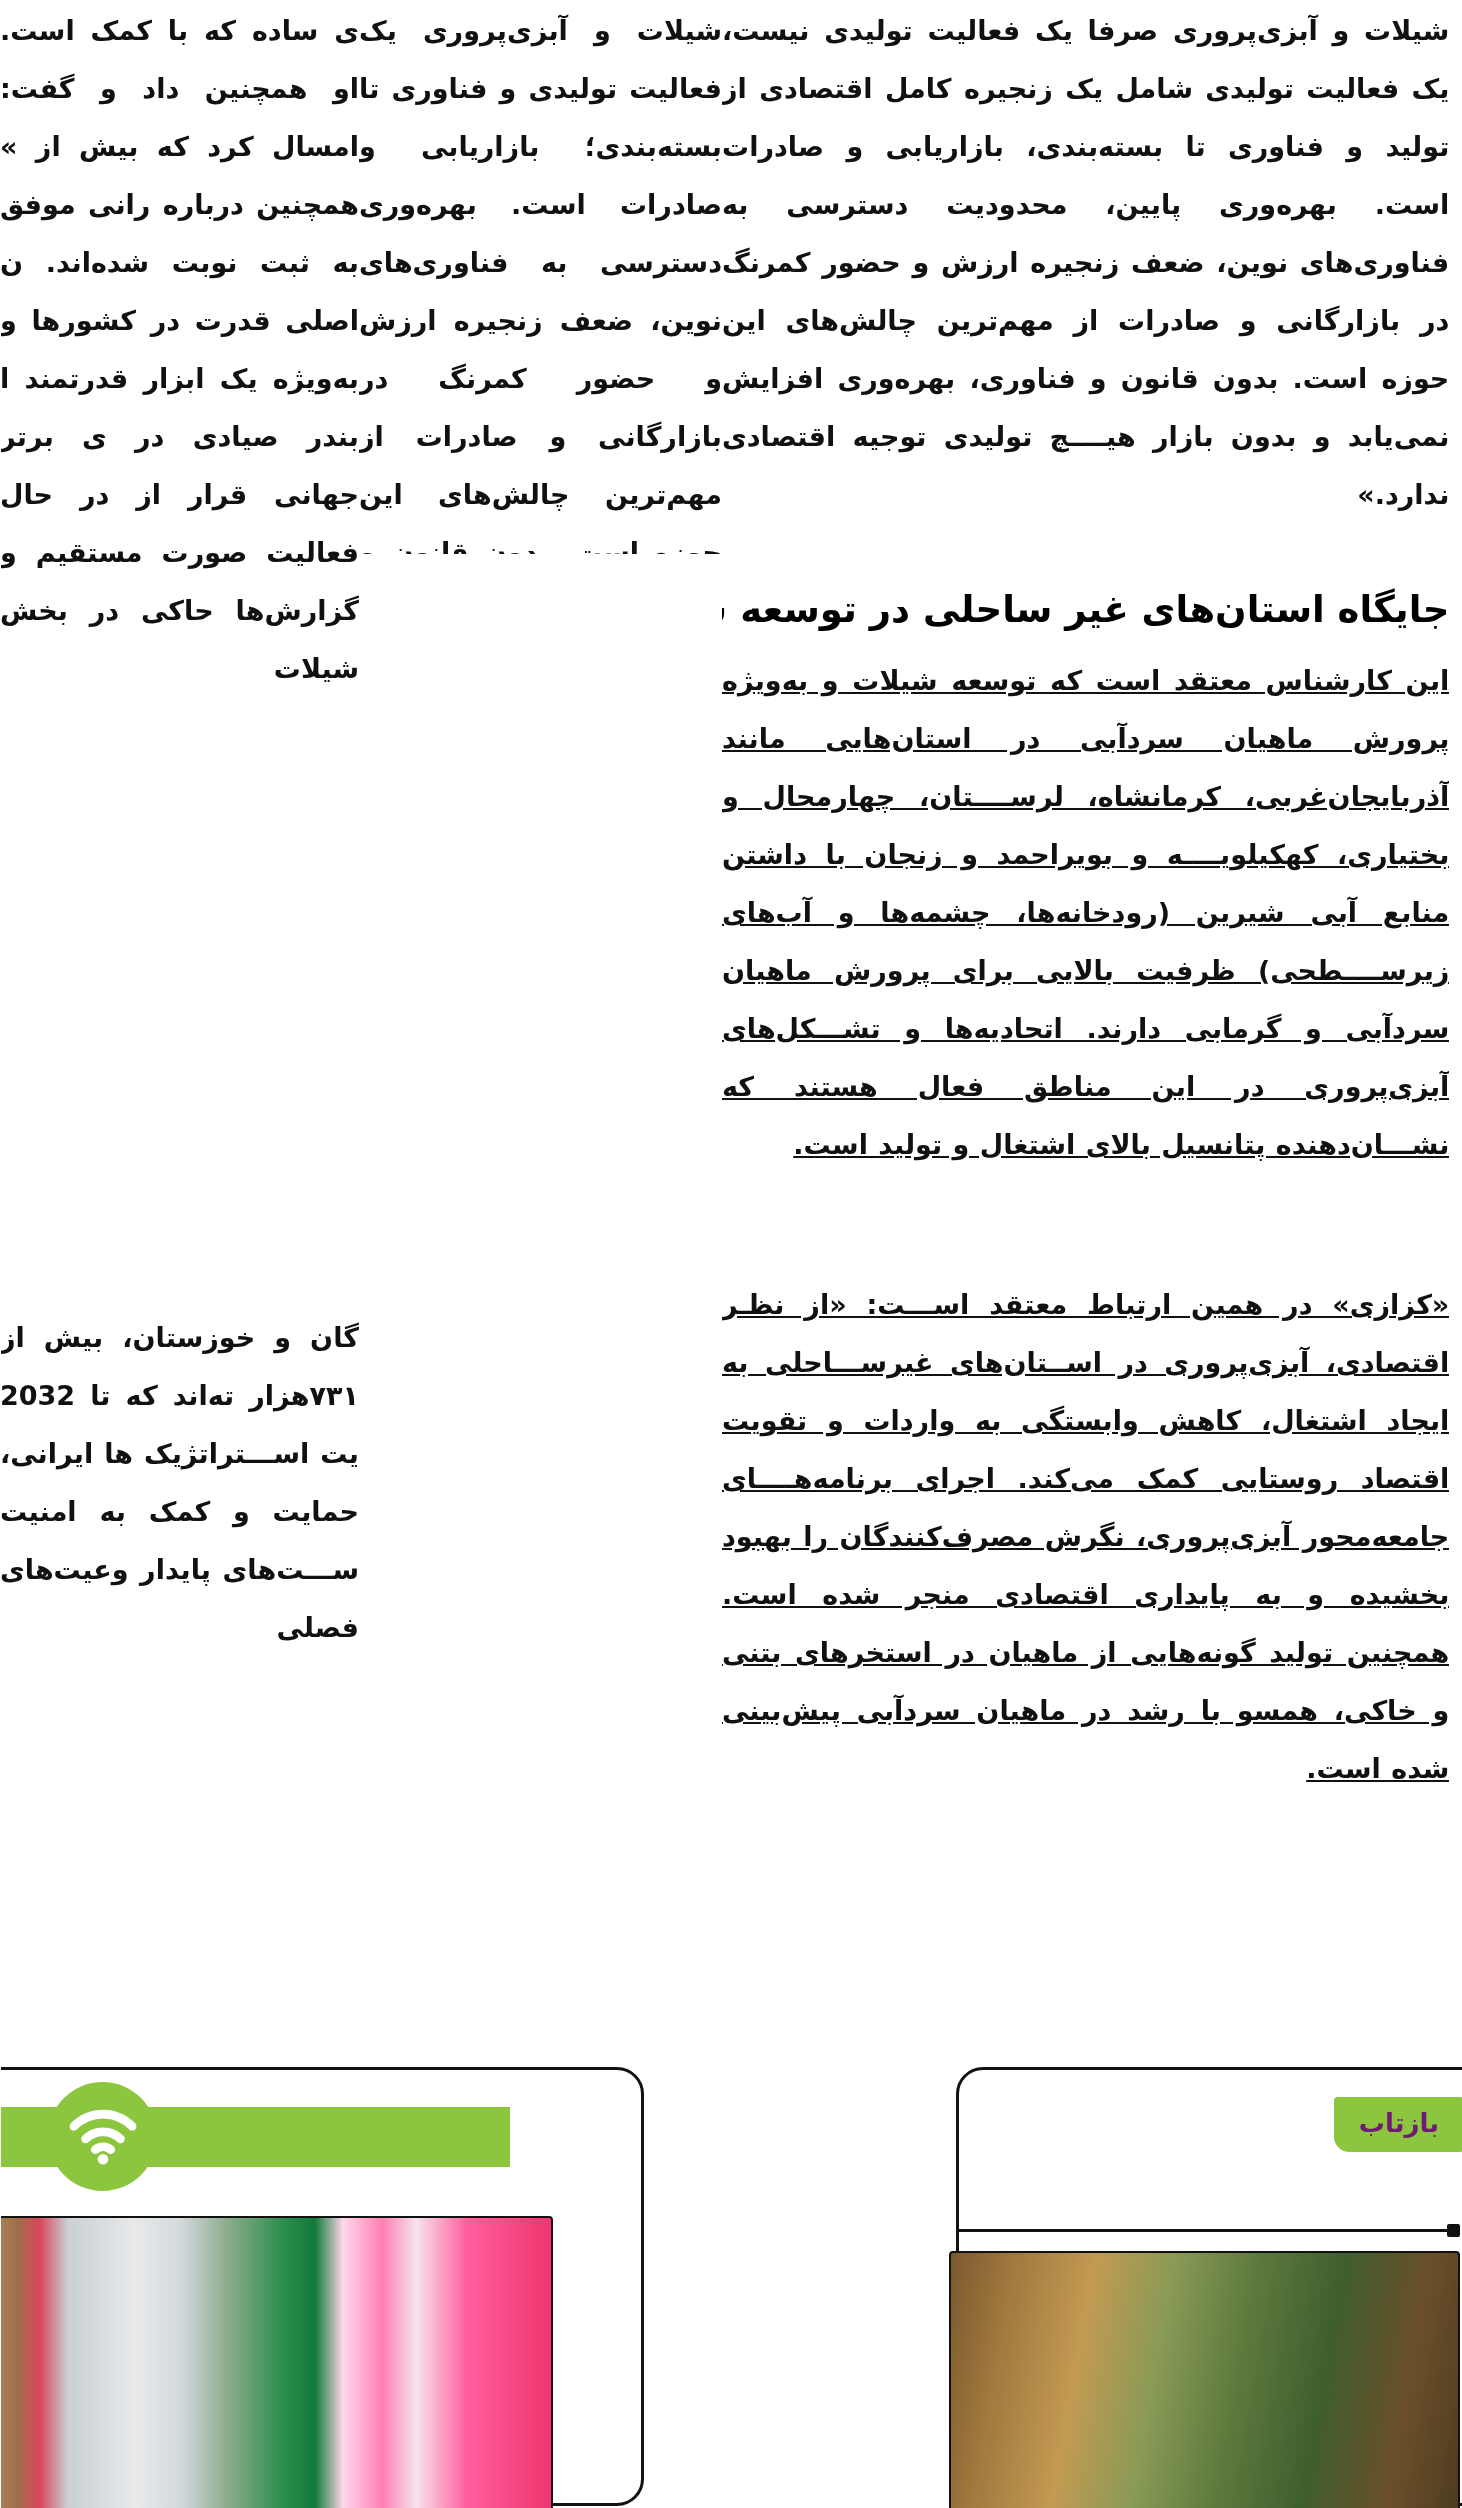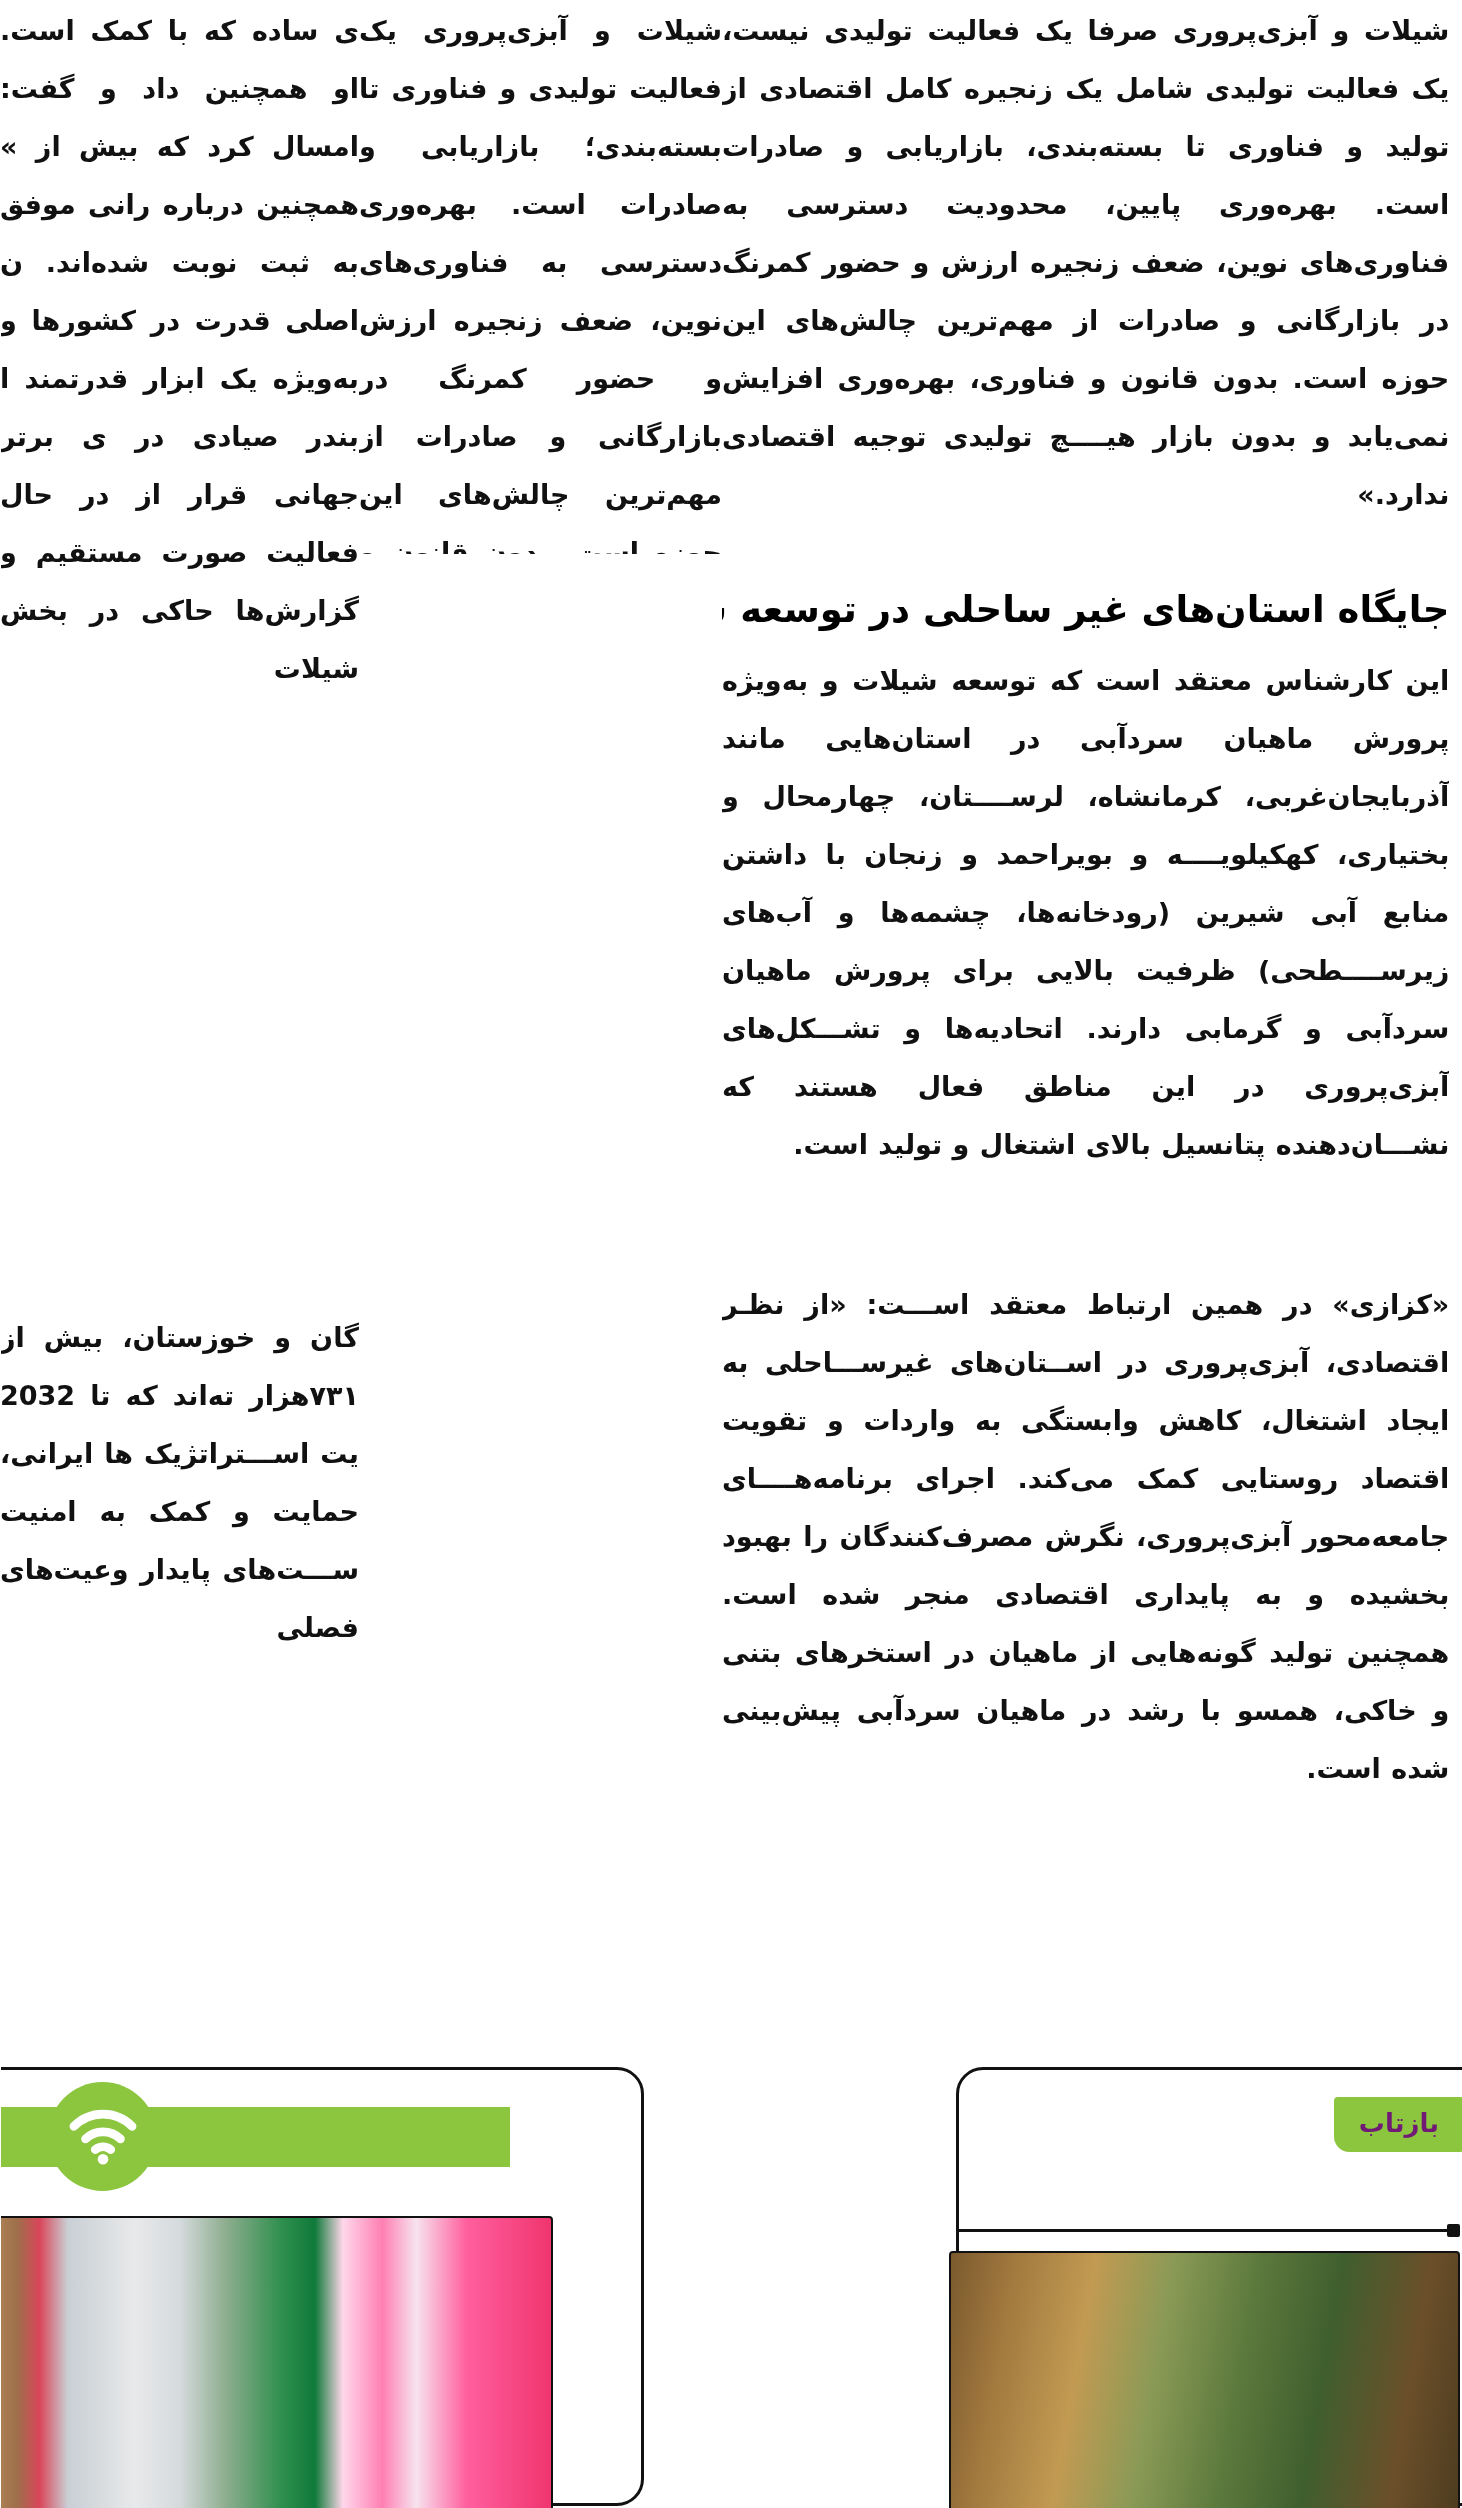--- a/index.html
+++ b/index.html
@@ -193,25 +193,25 @@
 <div class="page">
 
   <div class="col col-left">
 
     <div class="body-text frag-top">
       <p>شیلات و آبزی‌پروری صرفا یک فعالیت تولیدی نیست، یک فعالیت تولیدی شامل یک زنجیره کامل اقتصادی از تولید و فناوری تا بسته‌بندی، بازاریابی و صادرات است. بهره‌وری پایین، محدودیت دسترسی به فناوری‌های نوین، ضعف زنجیره ارزش و حضور کمرنگ در بازارگانی و صادرات از مهم‌ترین چالش‌های این حوزه است. بدون قانون و فناوری، بهره‌وری افزایش نمی‌یابد و بدون بازار هیــــچ تولیدی توجیه اقتصادی ندارد.»</p>
     </div>
 
     <div class="headline">جایگاه استان‌های غیر ساحلی در توسعه شیلات</div>
 
-    <div class="body-text" style="height:624px;overflow:hidden;">
+    <div class="body-text" style="height:624px;overflow:hidden;text-decoration:underline;">
       <p>این کارشناس معتقد است که توسعه شیلات و به‌ویژه پرورش ماهیان سردآبی در استان‌هایی مانند آذربایجان‌غربی، کرمانشاه، لرســــتان، چهارمحال و بختیاری، کهکیلویــــه و بویراحمد و زنجان با داشتن منابع آبی شیرین (رودخانه‌ها، چشمه‌ها و آب‌های زیرســــطحی) ظرفیت بالایی برای پرورش ماهیان سردآبی و گرمابی دارند. اتحادیه‌ها و تشـــکل‌های آبزی‌پروری در این مناطق فعال هستند که نشـــان‌دهنده پتانسیل بالای اشتغال و تولید است.</p>
     </div>
 
-    <div class="body-text" style="height:585px;overflow:hidden;">
+    <div class="body-text" style="height:585px;overflow:hidden;text-decoration:underline;">
       <p>«کزازی» در همین ارتباط معتقد اســـت: «از نظـر اقتصادی، آبزی‌پروری در اســتان‌های غیرســـاحلی به ایجاد اشتغال، کاهش وابستگی به واردات و تقویت اقتصاد روستایی کمک می‌کند. اجرای برنامه‌هــــای جامعه‌محور آبزی‌پروری، نگرش مصرف‌کنندگان را بهبود بخشیده و به پایداری اقتصادی منجر شده است. همچنین تولید گونه‌هایی از ماهیان در استخرهای بتنی و خاکی، همسو با رشد در ماهیان سردآبی پیش‌بینی شده است.</p>
     </div>
 
   </div>
 
   <div class="col col-mid">
     <div class="body-text mid-frag" style="margin-top:-5.9px;height:552px;">
       <p>شیلات و آبزی‌پروری یک فعالیت تولیدی و فناوری تا بسته‌بندی؛ بازاریابی و صادرات است. بهره‌وری دسترسی به فناوری‌های نوین، ضعف زنجیره ارزش و حضور کمرنگ در بازارگانی و صادرات از مهم‌ترین چالش‌های این حوزه است. بدون قانون و فناوری، بهره‌وری افزایش نمی‌یابد و بدون بازار هیچ تولیدی توجیه اقتصادی ندارد.»</p>
     </div>
   </div>

